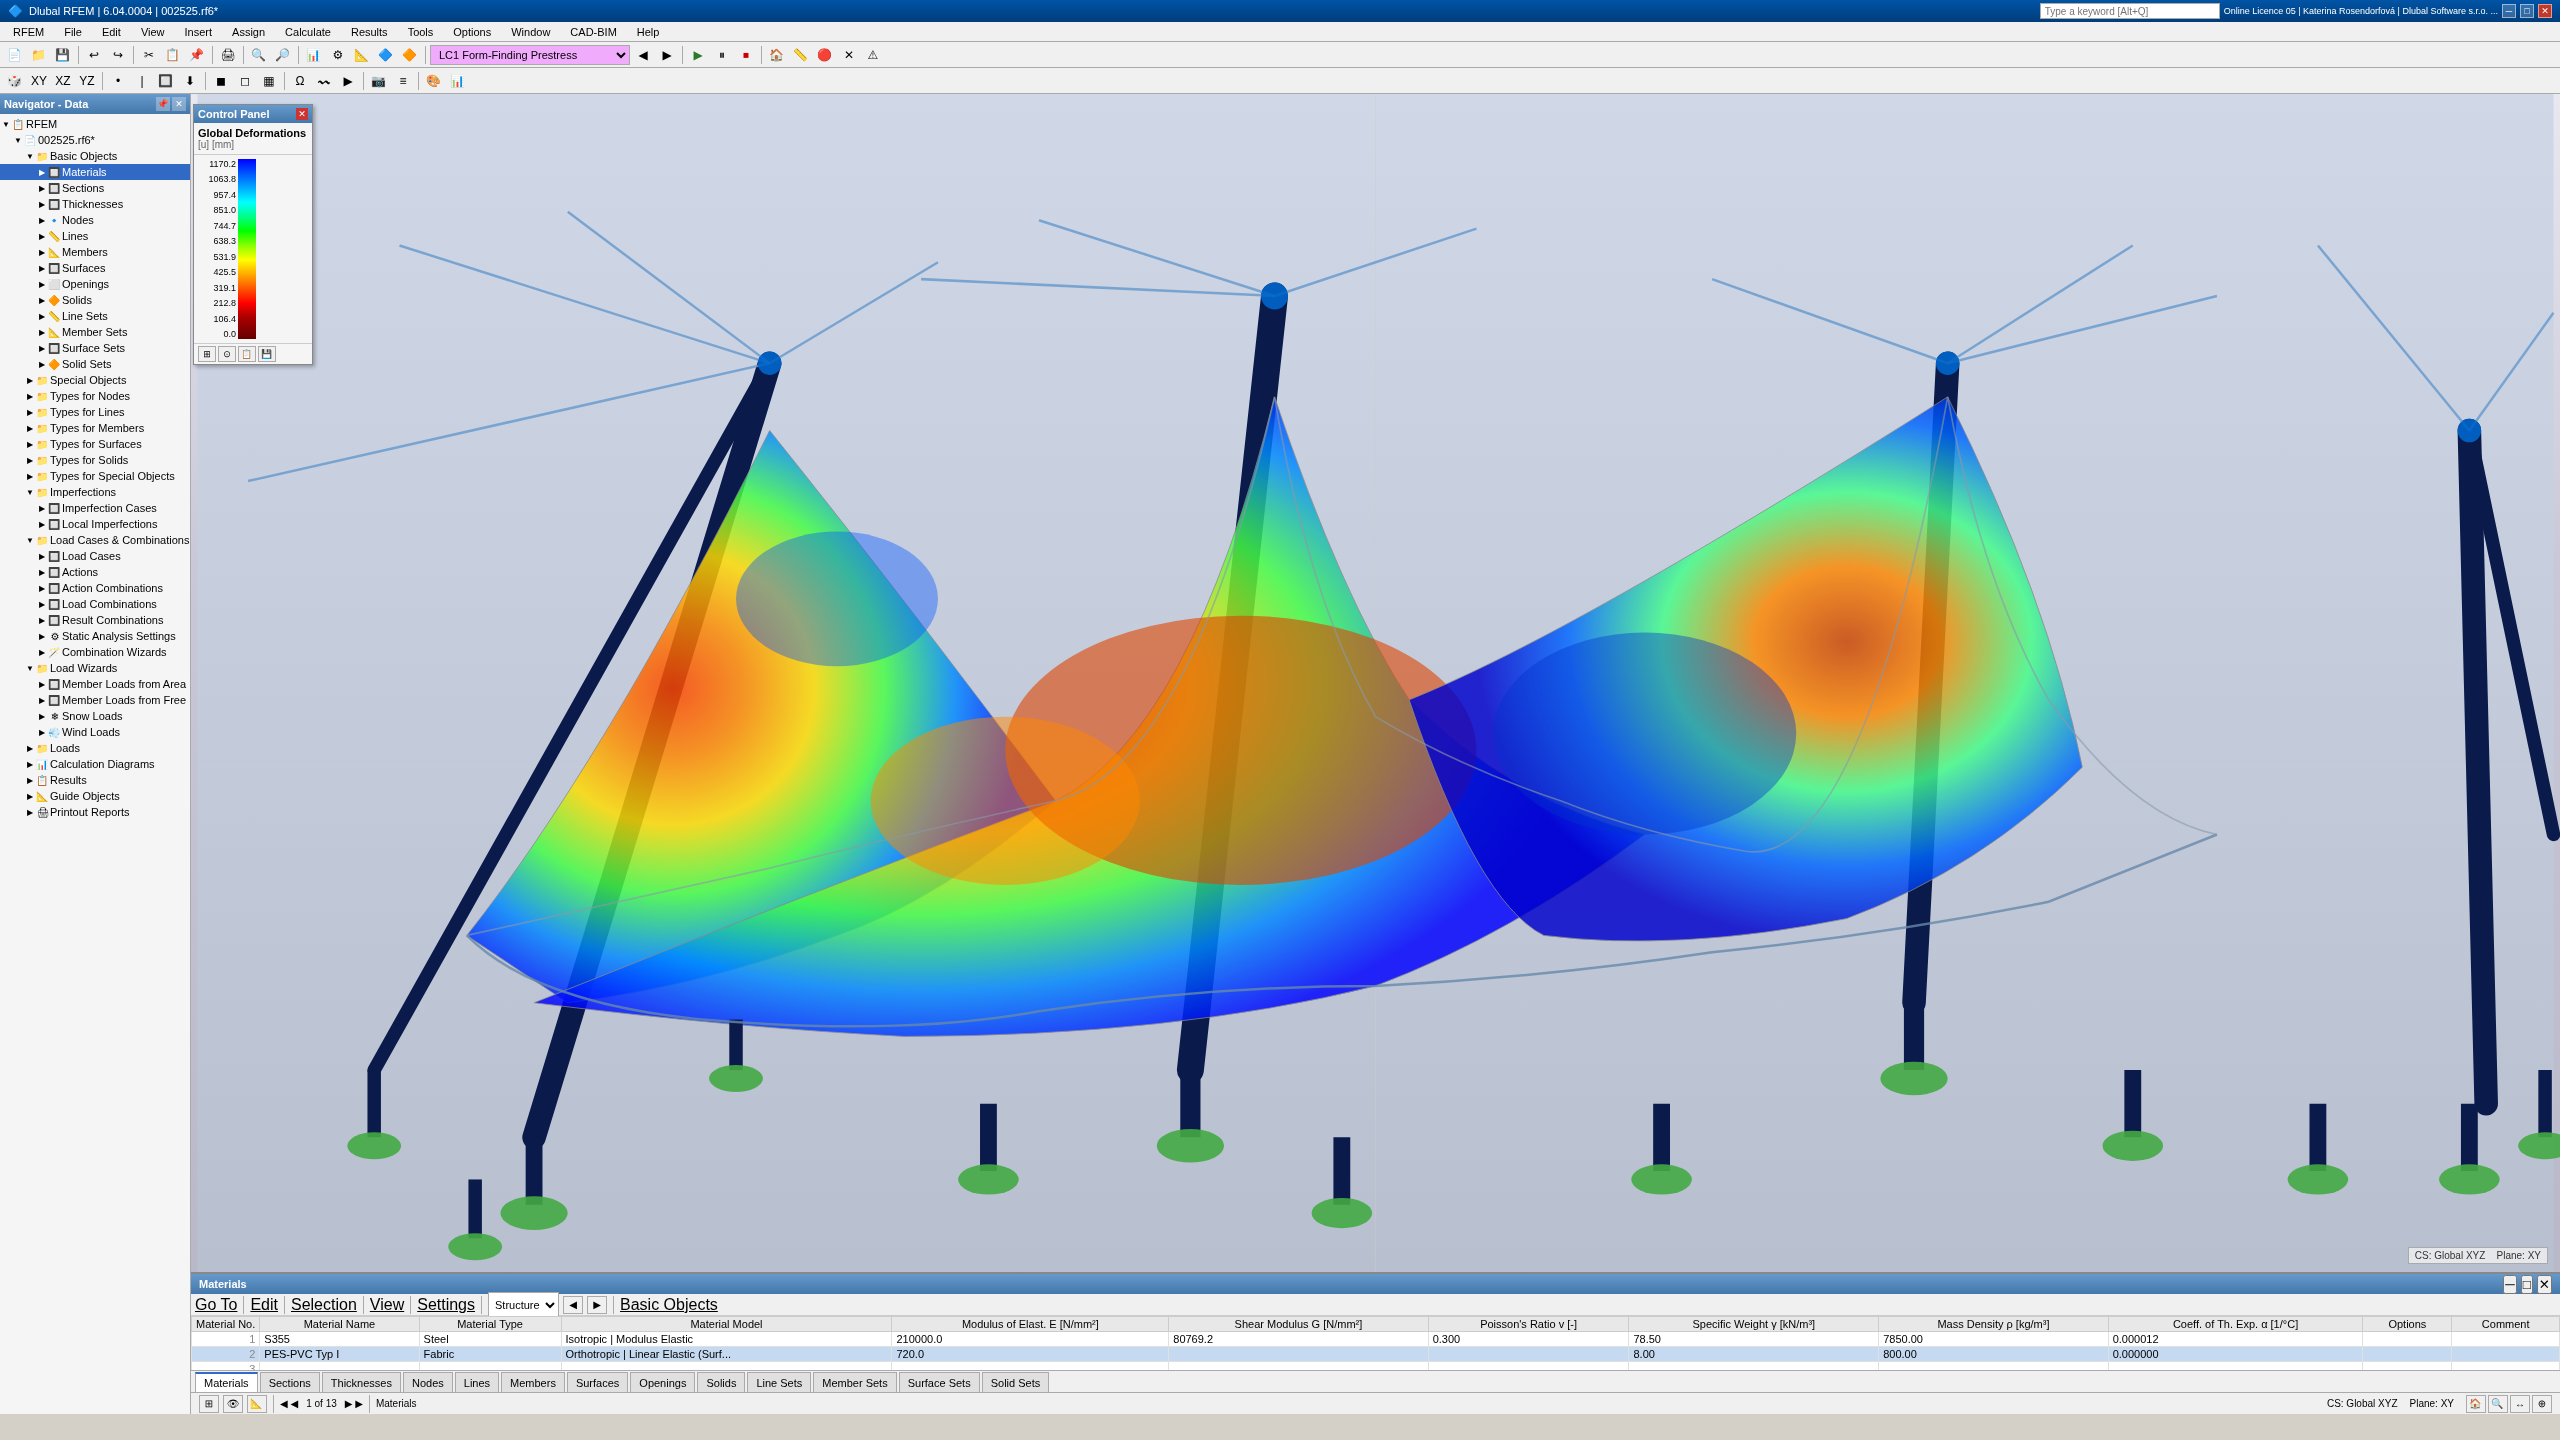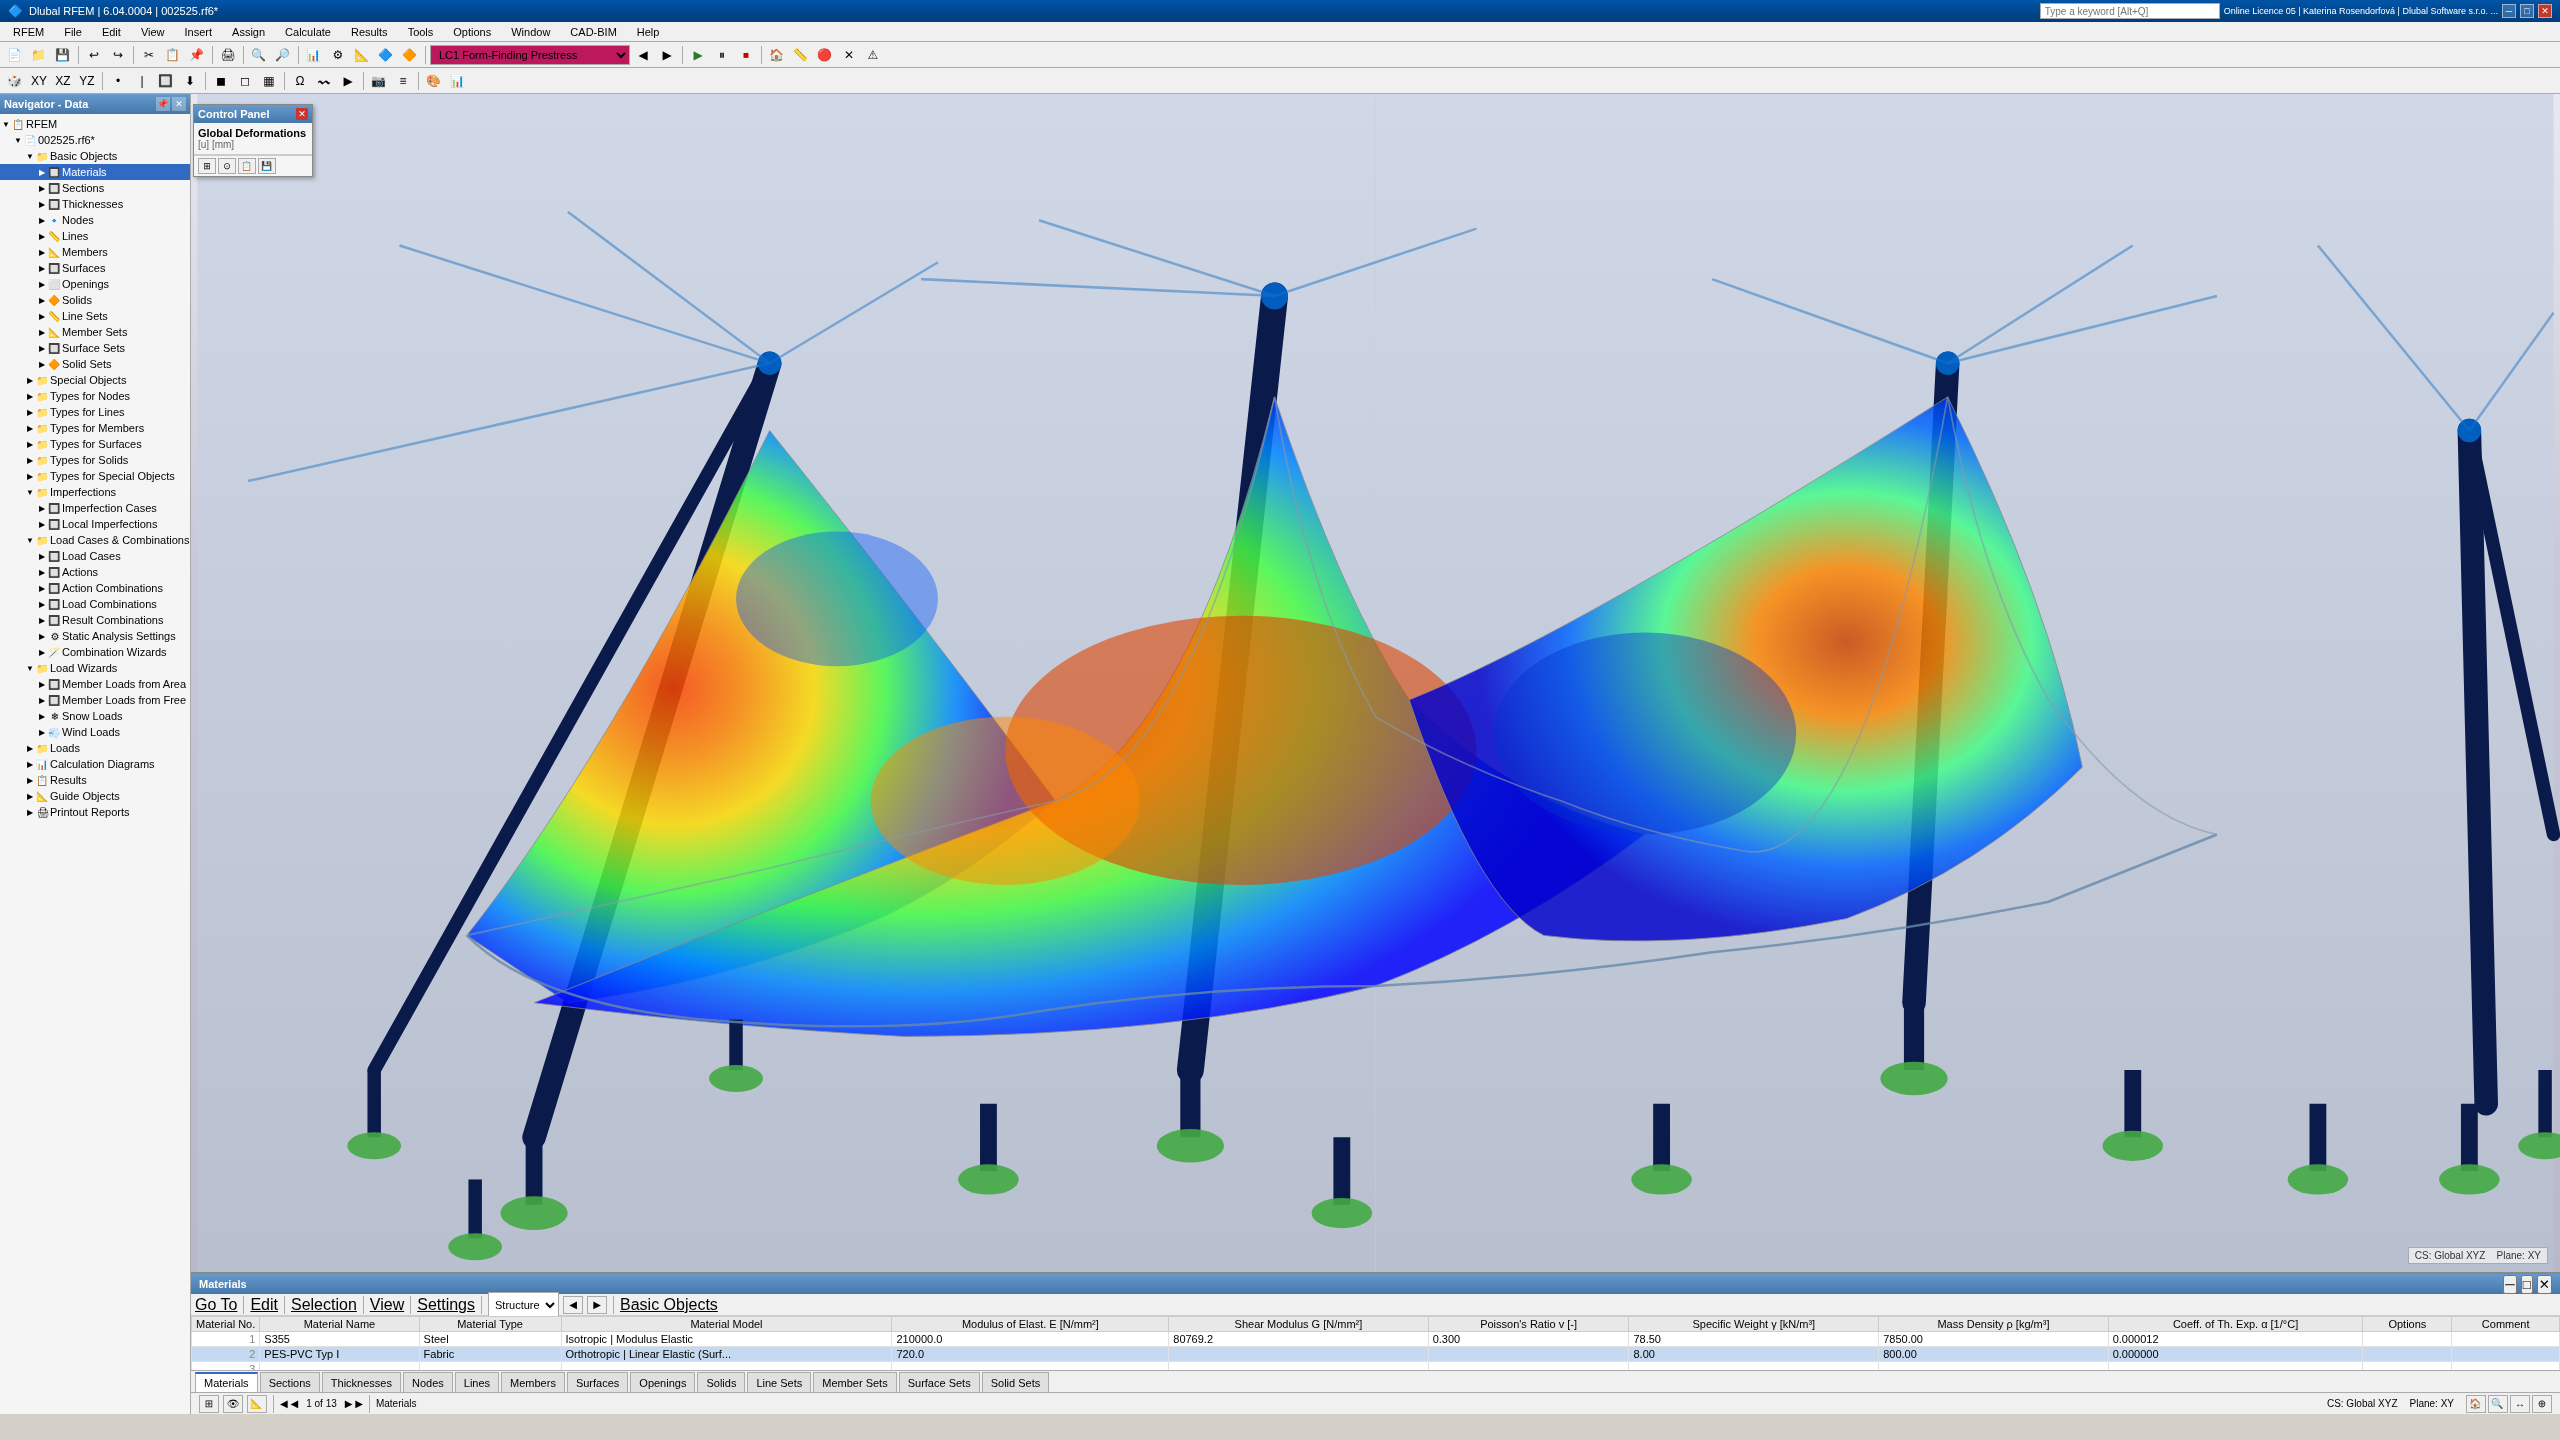--- a/index.html
+++ b/index.html
@@ -68,21 +68,21 @@
       height: 20px;
       background: white;
       border: 1px solid #aaa;
       font-size: 11px;
       padding: 0 4px;
       cursor: pointer;
       min-width: 60px;
     }
     .lc-dropdown {
       height: 20px;
-      background: #be185d;
+      background: #f0abfc;
       border: 1px solid #aaa;
       font-size: 11px;
       padding: 0 4px;
       min-width: 200px;
     }
 
     
     #main-layout {
       display: flex;
       height: calc(1440px - 22px - 20px - 26px - 26px - 26px);
@@ -828,20 +828,37 @@
       </svg>
 
       <div id="control-panel">
         <div id="cp-header">
           <span>Control Panel</span>
           <button id="cp-close" class="cp-close">✕</button>
         </div>
         <div id="cp-title-section">
           <div class="cp-title">Global Deformations</div>
           <div class="cp-unit">[u] [mm]</div>
+        </div>
+        <div id="color-legend">
+          <div id="legend-values">
+          <div>1170.2</div>
+              <div>1063.8</div>
+              <div>957.4</div>
+              <div>851.0</div>
+              <div>744.7</div>
+              <div>638.3</div>
+              <div>531.9</div>
+              <div>425.5</div>
+              <div>319.1</div>
+              <div>212.8</div>
+              <div>106.4</div>
+              <div>0.0</div>
+            </div>
+          <div id="legend-bar"></div>
         </div>
         <div id="cp-toolbar">
           <button class="cp-tb-btn">⊞</button>
           <button class="cp-tb-btn">⊙</button>
           <button class="cp-tb-btn">📋</button>
           <button class="cp-tb-btn">💾</button>
         </div>
       </div>
 
       <div style="position:absolute;bottom:8px;right:12px;font-size:10px;color:#333;background:rgba(240,240,240,0.8);padding:2px 6px;border:1px solid #aaa;">

